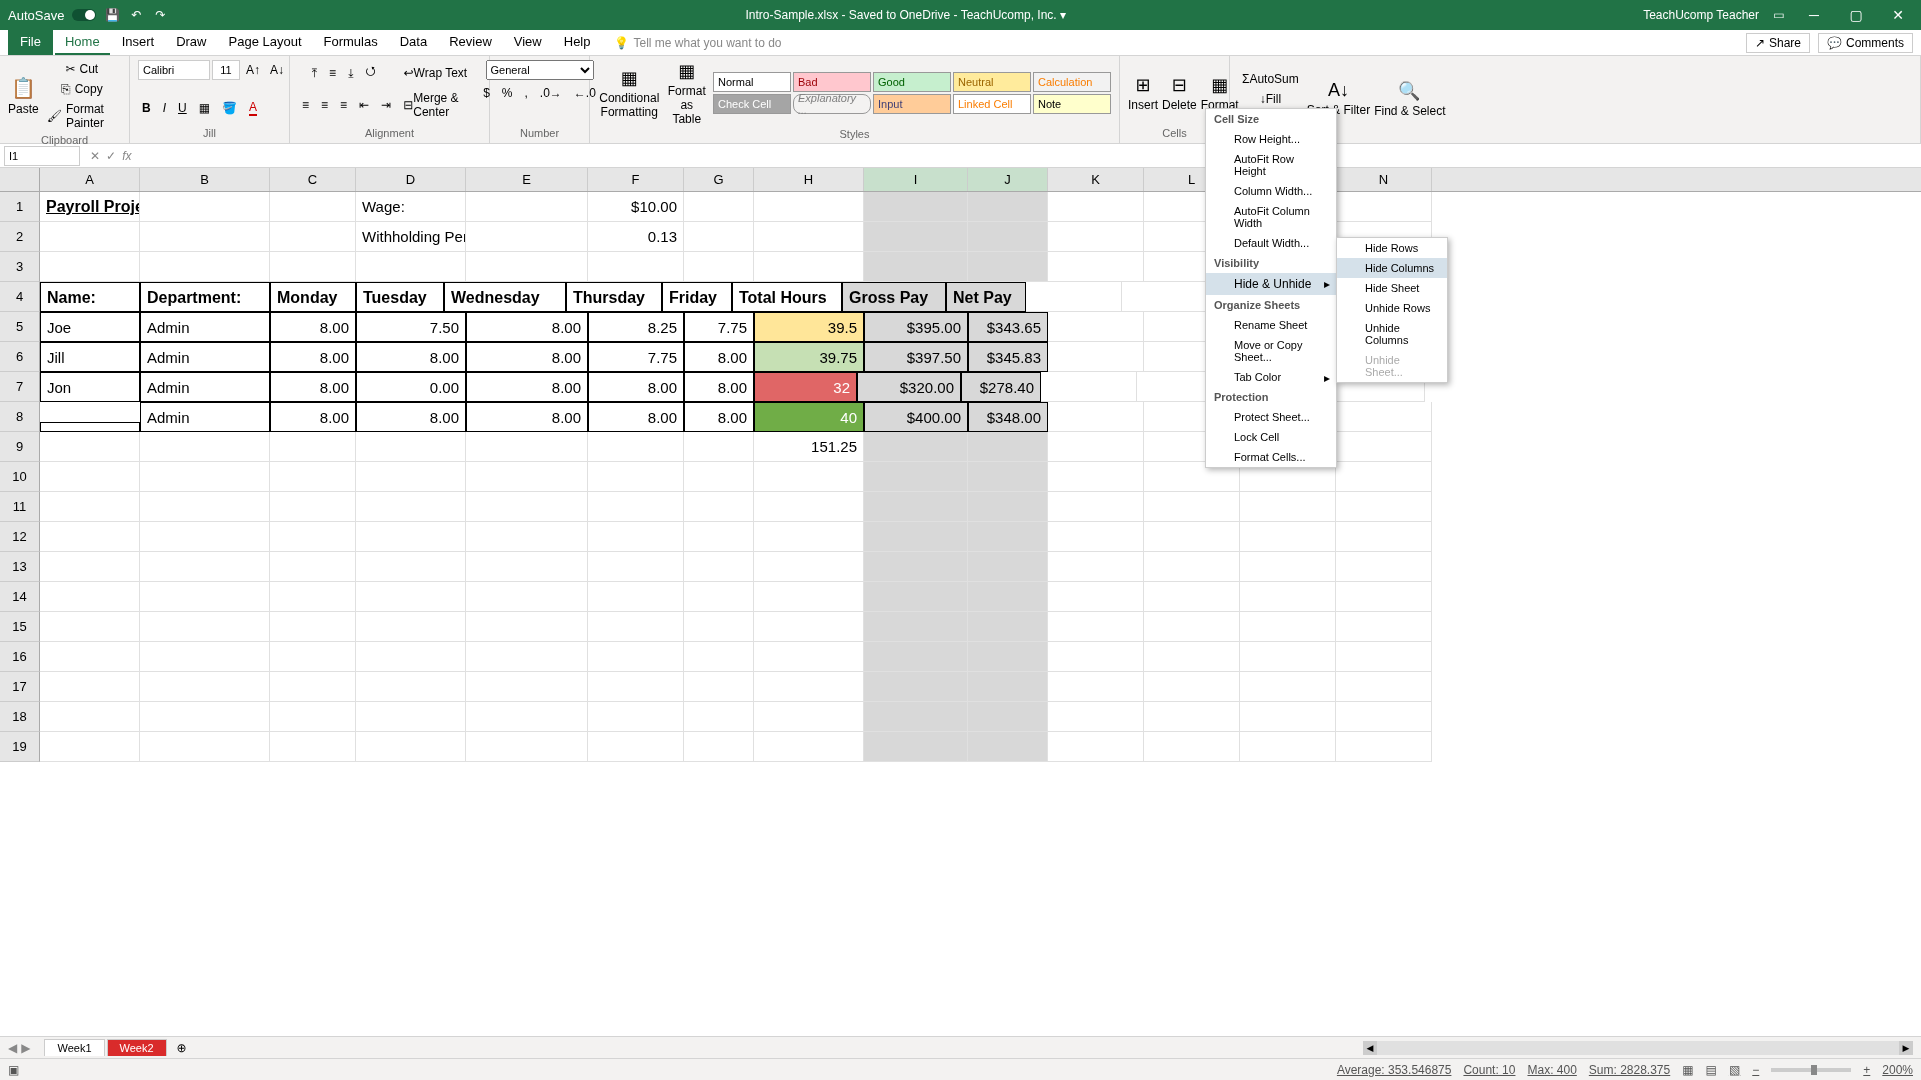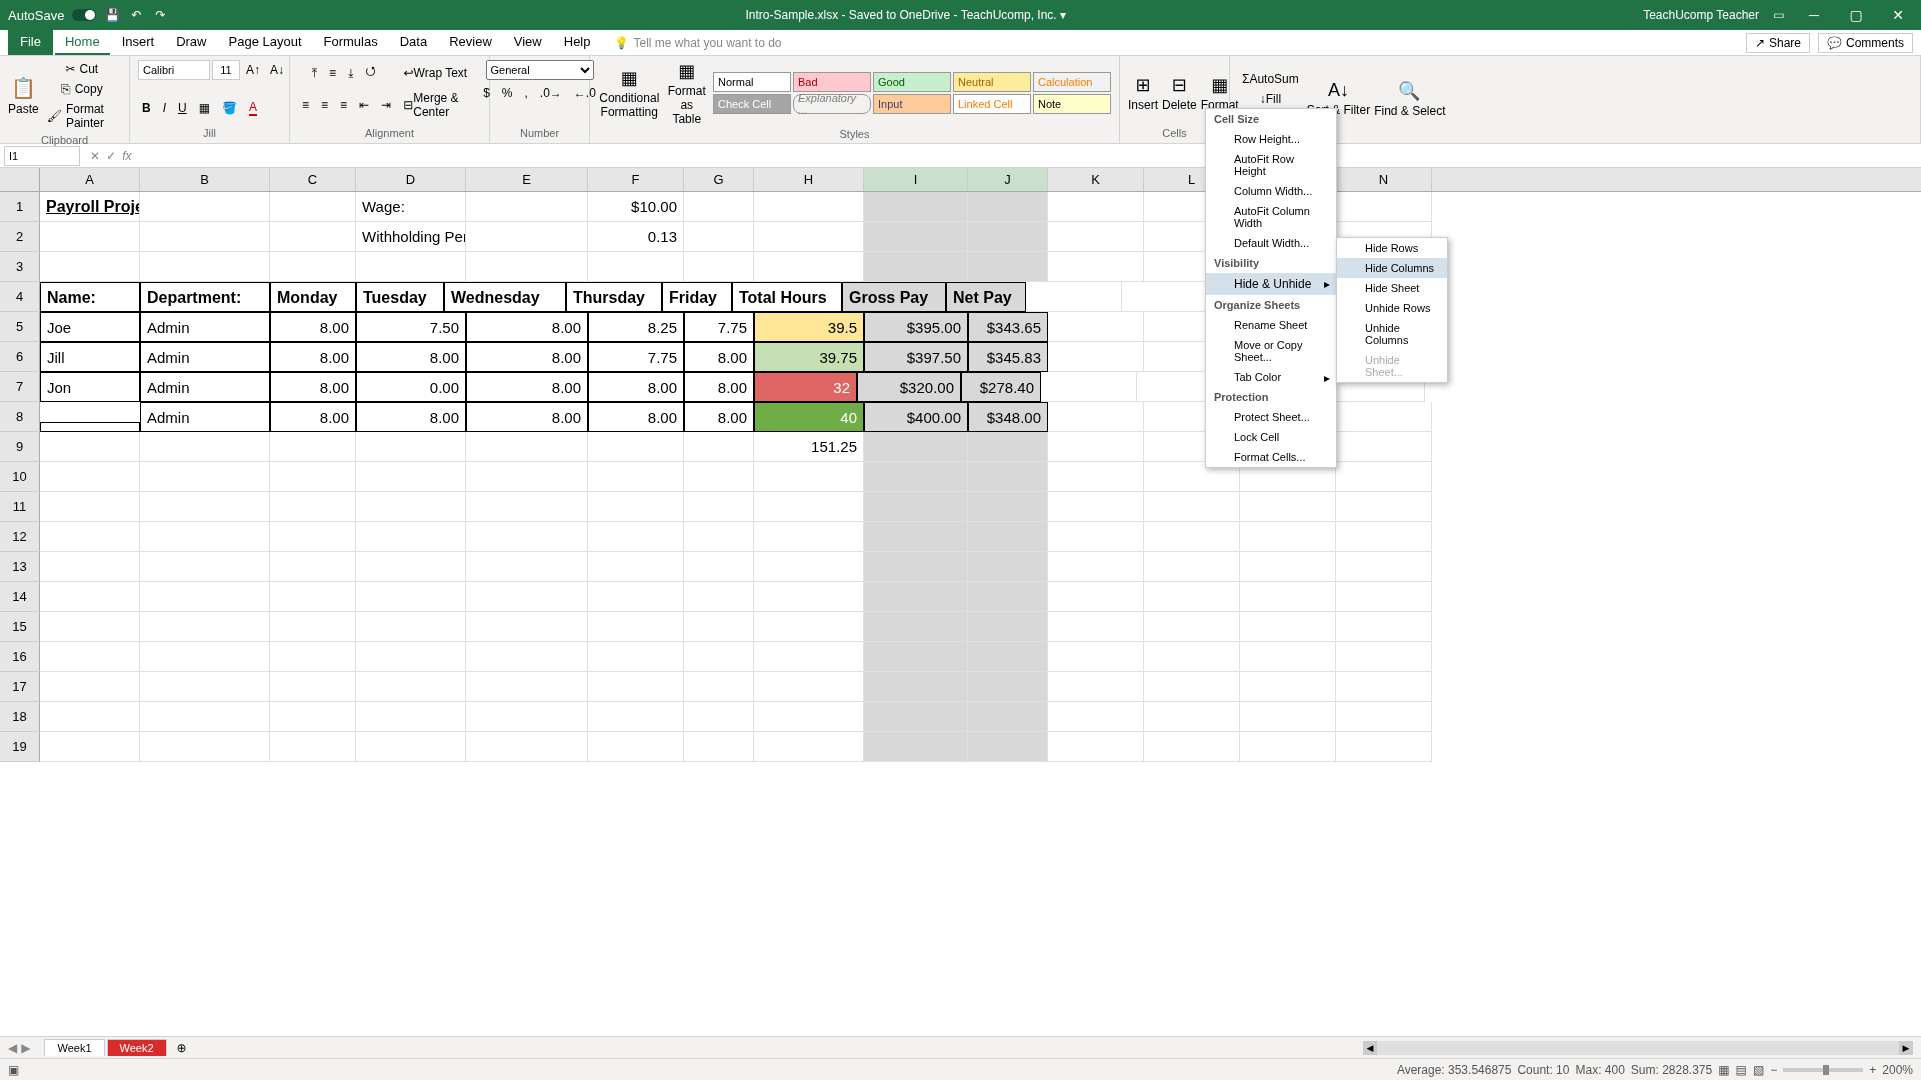--- a/index.html
+++ b/index.html
@@ -83,21 +83,21 @@
 
 .sheet-tabs { height: 22px; background: #f3f2f1; display: flex; align-items: center; border-top: 1px solid #d4d4d4; padding: 0 8px; gap: 2px; }
 .sheet-nav { display: flex; gap: 4px; color: #888; margin-right: 12px; }
 .sheet-tab { padding: 2px 12px; background: #fff; border: 1px solid #ccc; border-bottom: none; font-size: 11px; cursor: pointer; }
 .sheet-tab.red { background: #d92b2b; color: #fff; }
 .sheet-scroll { margin-left: auto; height: 14px; width: 550px; background: #e0e0e0; position: relative; }
 .sheet-scroll-btn { position: absolute; width: 14px; height: 14px; background: #ccc; text-align: center; line-height: 14px; font-size: 9px; }
 
 
 .statusbar { height: 22px; background: #f3f2f1; display: flex; align-items: center; border-top: 1px solid #d4d4d4; padding: 0 8px; font-size: 11px; color: #555; }
-.status-right { margin-left: auto; display: flex; gap: 6px; align-items: center; }
+.status-right { margin-left: auto; display: flex; gap: 12px; align-items: center; text-decoration: underline; }
 .zoom-slider { width: 80px; height: 4px; background: #ccc; position: relative; }
 .zoom-slider::after { content: ''; position: absolute; left: 40px; top: -3px; width: 6px; height: 10px; background: #888; }
 </style>
 </head>
 <body>
 
 <div class="titlebar">
   <div class="left">
     <span class="autosave">AutoSave</span>
     <span class="toggle"></span>

